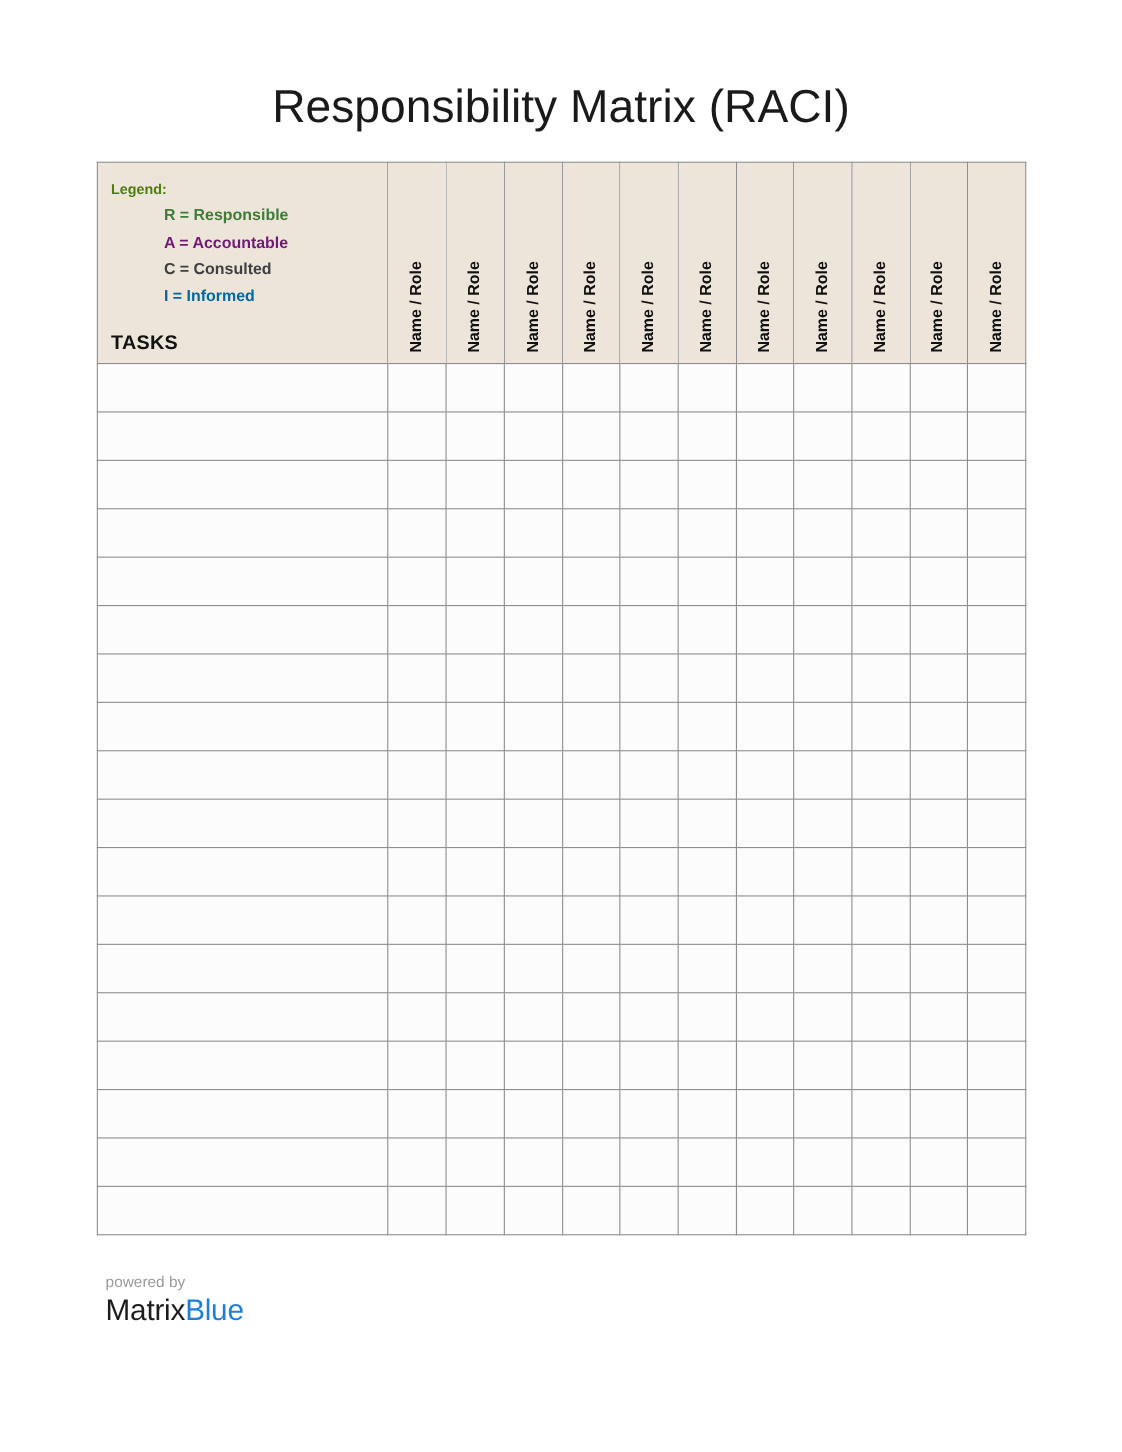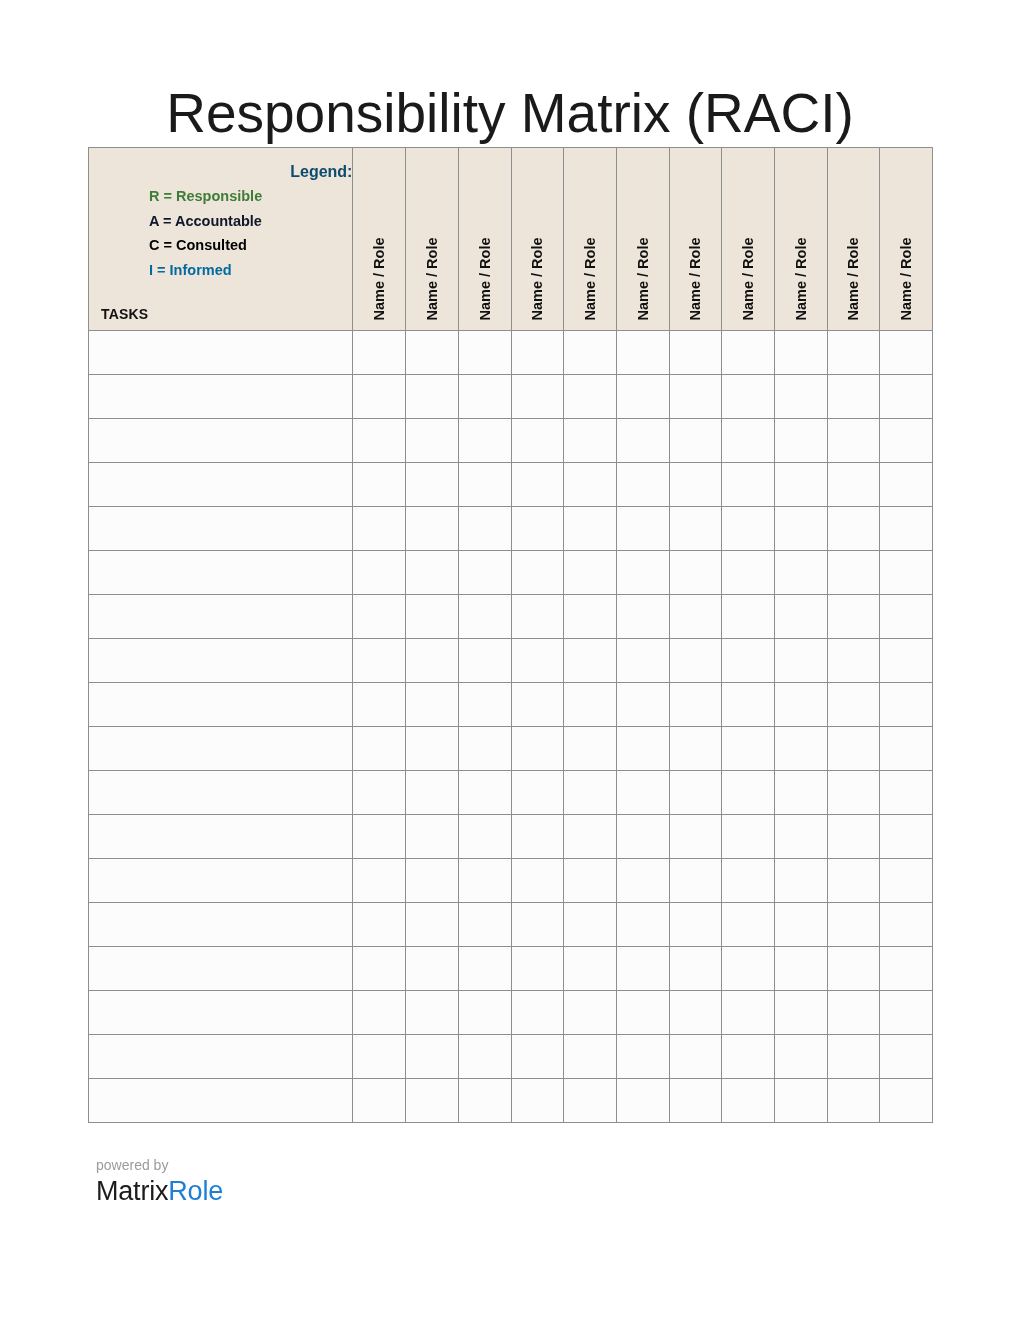--- a/index.html
+++ b/index.html
@@ -21,24 +21,24 @@
     position: absolute;
     left: 0; top: 0;
     width: 1020px;
     height: 1320px;
   }
 
   
   .doc-title {
     position: absolute;
     left: 0;
-    top: 88px;
+    top: 72px;
     width: 1020px;
     text-align: center;
-    font-size: 55px;
+    font-size: 42px;
     font-weight: 400;
     line-height: 50px;
     letter-spacing: 0px;
     color: #1a1a1a;
     font-family: "Liberation Sans", sans-serif;
     white-space: nowrap;
   }
 
   
   .matrix-wrap {
@@ -64,43 +64,42 @@
   
   .legend-cell {
     background: #EDE5DA;
     vertical-align: top;
     text-align: left;
     height: 183px;
     padding: 12px 0 0 12px !important;
     position: relative;
   }
   .legend-title {
-    font-size: 16px;
-    color: #0c4a6e;
+    font-size: 13px;
+    color: #4d7c0f;
     line-height: 24px;
     display: block;
-    text-align: right;
   }
   .legend-line {
     font-size: 14.5px;
     line-height: 24.5px;
     display: block;
     white-space: nowrap;
     margin-left: 48px;
   }
   .lg-r { color: #3E7C38; }
-  .lg-a { color: #0f172a; }
-  .lg-c { color: #000000; }
+  .lg-a { color: #701a75; }
+  .lg-c { color: #404040; }
   .lg-i { color: #0369a1; }
 
   .tasks-label {
     position: absolute;
     left: 12px;
     bottom: 8px;
-    font-size: 14px;
+    font-size: 18px;
     font-weight: bold;
     color: #111111;
     letter-spacing: 0.2px;
   }
 
   .role-head {
     background: #EDE5DA;
     width: 52.7px;
     height: 183px;
     position: relative;
@@ -463,17 +462,17 @@
             <td class="mark-cell"></td>
             <td class="mark-cell"></td>
           </tr>
         </tbody>
     </table>
   </div>
 
   <div class="brand">
     <div class="brand-powered">powered by</div>
     <div class="brand-name">
-      <span class="brand-general">Matrix</span><span class="brand-blue">Role</span>
+      <span class="brand-general">Matrix</span><span class="brand-blue">Blue</span>
     </div>
   </div>
 
 </div>
 
 </body></html>

